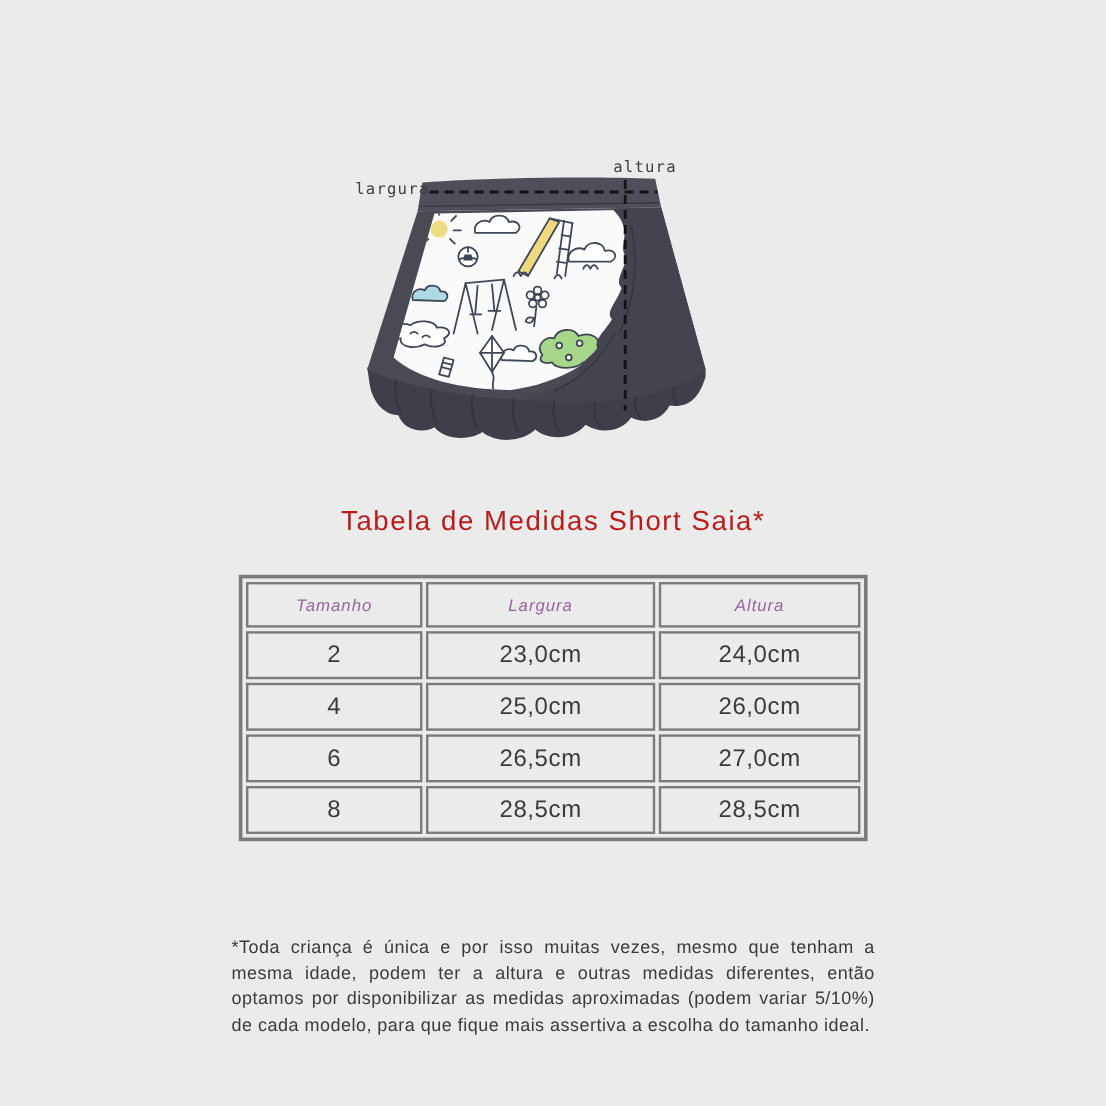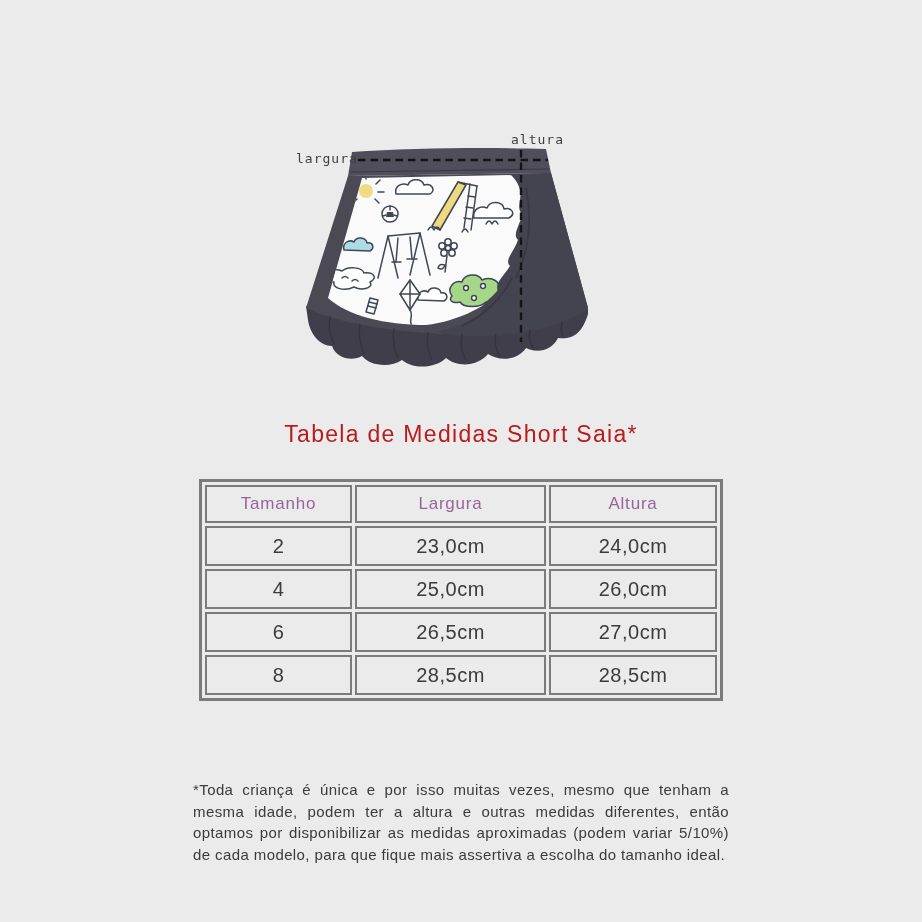--- a/index.html
+++ b/index.html
@@ -39,21 +39,21 @@
   table.size-table{
     border-collapse:separate;border-spacing:3px;
   }
   .size-table th,.size-table td{
     border:2px solid #7b7b7b;
     background:#ebebeb;
     text-align:center;vertical-align:middle;
     box-sizing:border-box;
     font-weight:400;
   }
-  .size-table th{height:38px;font-size:17px;color:#98649c;letter-spacing:0.8px;}
+  .size-table th{height:38px;font-size:14px;color:#98649c;letter-spacing:0.8px;font-style:italic;}
   .size-table td{height:40px;font-size:20px;color:#3b3b3b;letter-spacing:0.5px;}
   .size-table .col-size{width:147px;}
   .size-table .col-width{width:191px;}
   .size-table .col-height{width:168px;}
   
   .footnote{
     position:absolute;left:193px;top:779px;width:536px;
     font-size:15px;line-height:1.44;
     text-align:justify;
     letter-spacing:0.4px;

